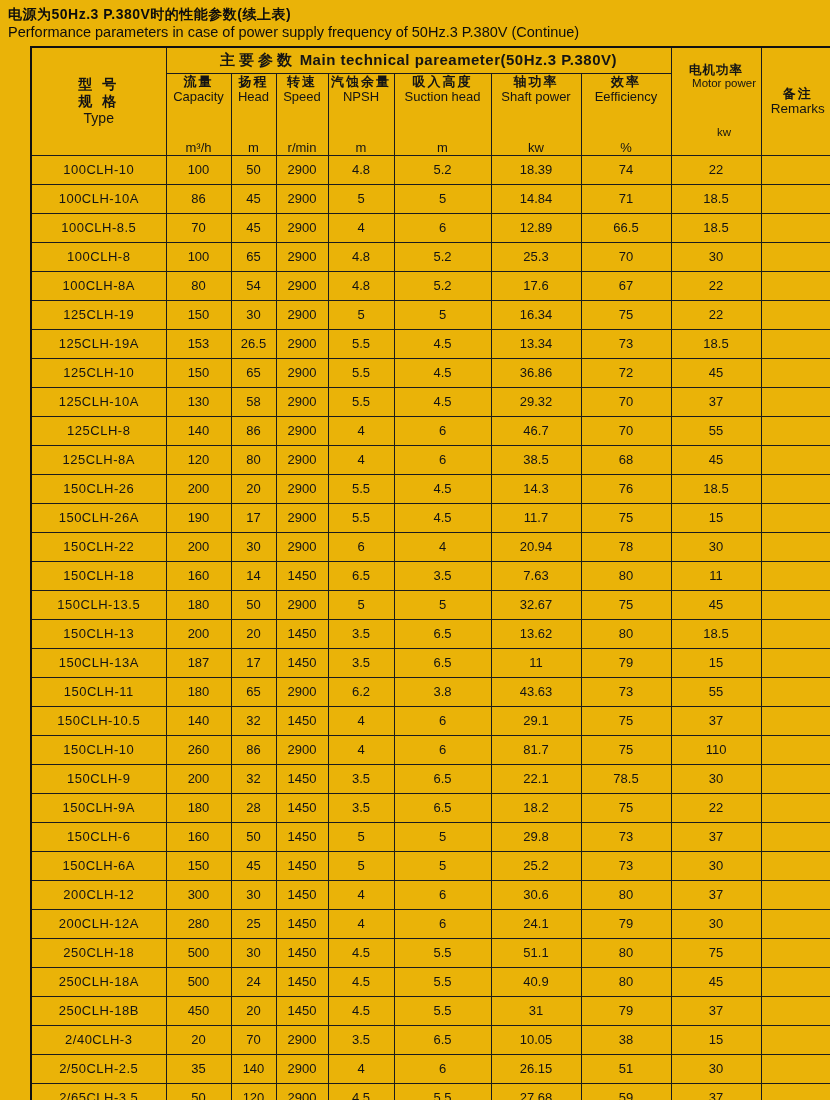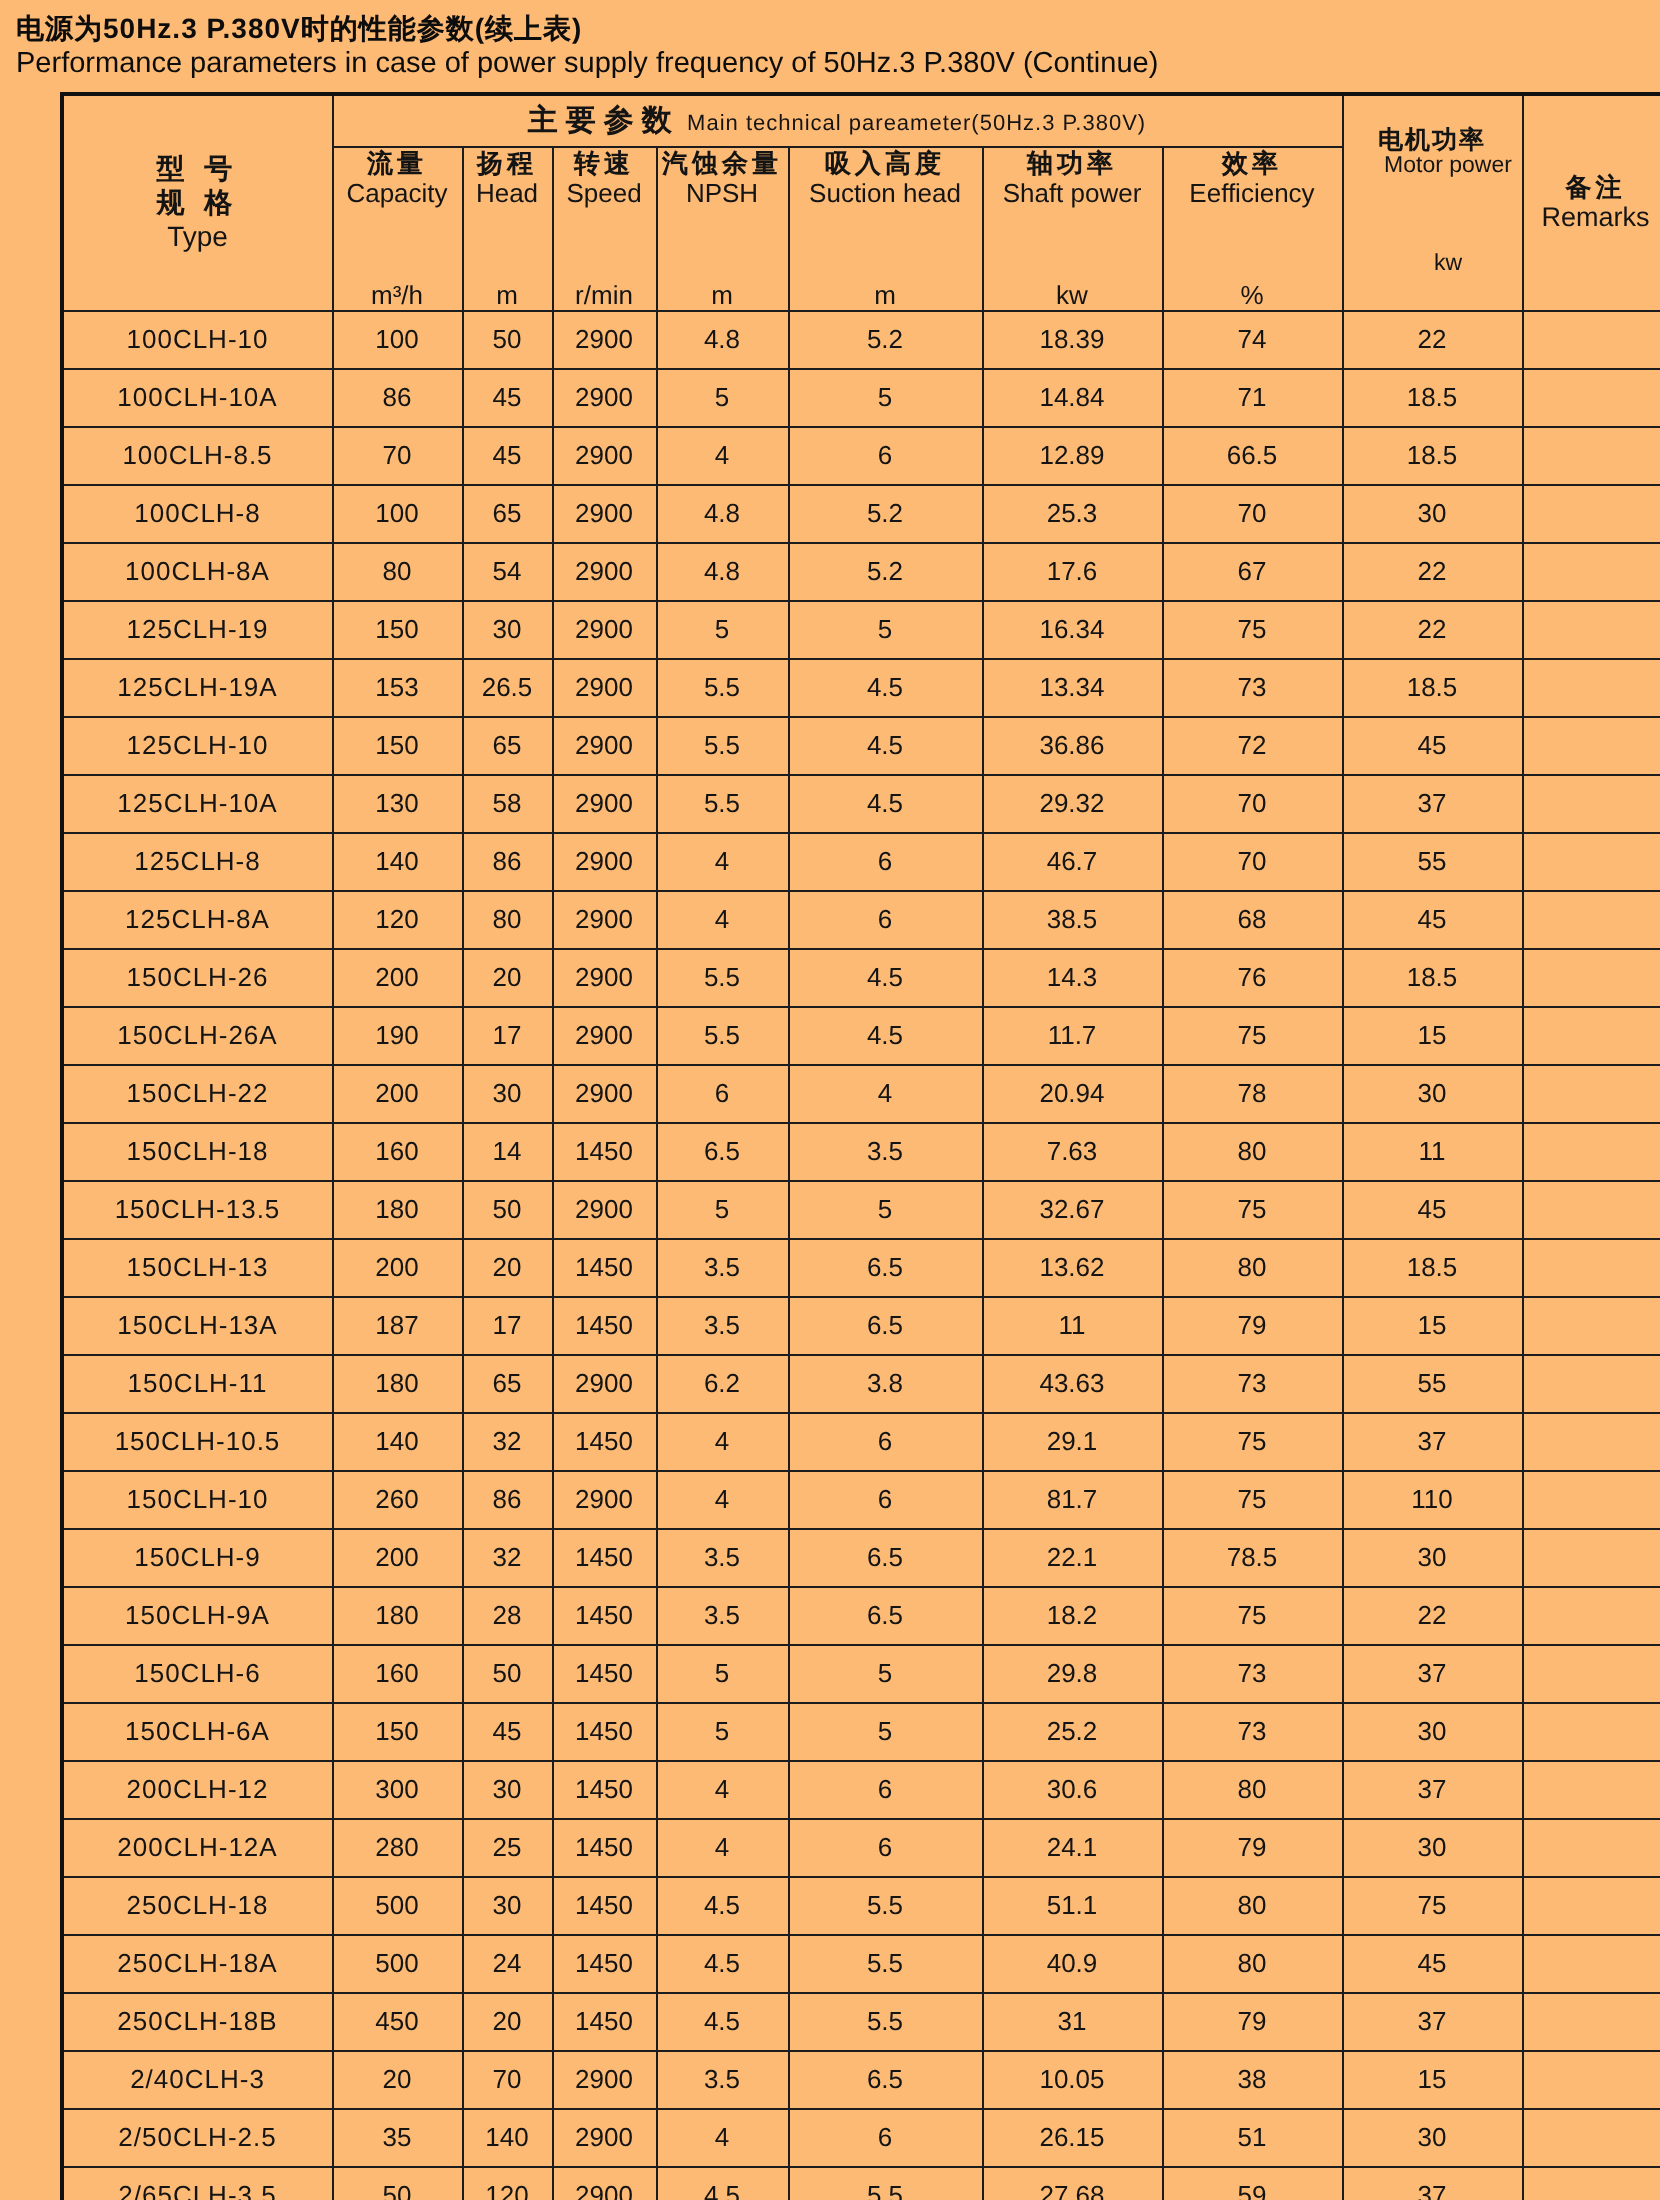--- a/index.html
+++ b/index.html
@@ -5,21 +5,21 @@
   * { margin: 0; padding: 0; box-sizing: border-box; }
   html, body { background: #ffffff; }
   body {
     font-family: "Liberation Sans", "DejaVu Sans", sans-serif;
     color: #111111;
   }
   .page {
     position: relative;
     width: 830px;
     height: 1100px;
-    background: #fdba74;
+    background: #eab308;
     overflow: hidden;
   }
   .title-block {
     position: absolute;
     left: 8px;
     top: 5px;
     width: 810px;
   }
   .title-zh {
     font-size: 14px;
@@ -48,21 +48,21 @@
     vertical-align: middle;
     font-size: 13px;
     color: #141414;
     padding: 0 1px;
     overflow: hidden;
     white-space: nowrap;
   }
   table.params { border: 2px solid #111; }
   tr.group-header-row th { height: 26px; font-weight: 600; }
   .group-zh { font-size: 15px; letter-spacing: 4px; font-weight: 700; }
-  .group-en { font-size: 11px; letter-spacing: 0.5px; font-weight: 400; }
+  .group-en { font-size: 15px; letter-spacing: 0.5px; font-weight: 700; }
   tr.sub-header-row th { height: 49px; font-weight: 400; }
   th .zh { display: block; font-size: 13px; letter-spacing: 2px; line-height: 15px; font-weight: 600; }
   th .en { display: block; font-size: 13px; line-height: 15px; font-weight: 400; }
   th .unit { display: block; font-size: 13px; line-height: 15px; font-weight: 400; margin-top: 36px; }
   th.type-header { font-weight: 400; }
   th.type-header .zh { font-size: 14px; letter-spacing: 3px; line-height: 17px; font-weight: 600; }
   th.type-header .en { font-size: 14px; line-height: 17px; }
   th.motor-header .zh { font-size: 12.5px; letter-spacing: 1px; line-height: 14px; }
   th.motor-header .en, th.motor-header .unit { font-size: 11.5px; line-height: 13px; padding-left: 16px; }
   th.remarks-header .zh { font-size: 13px; line-height: 15px; }

